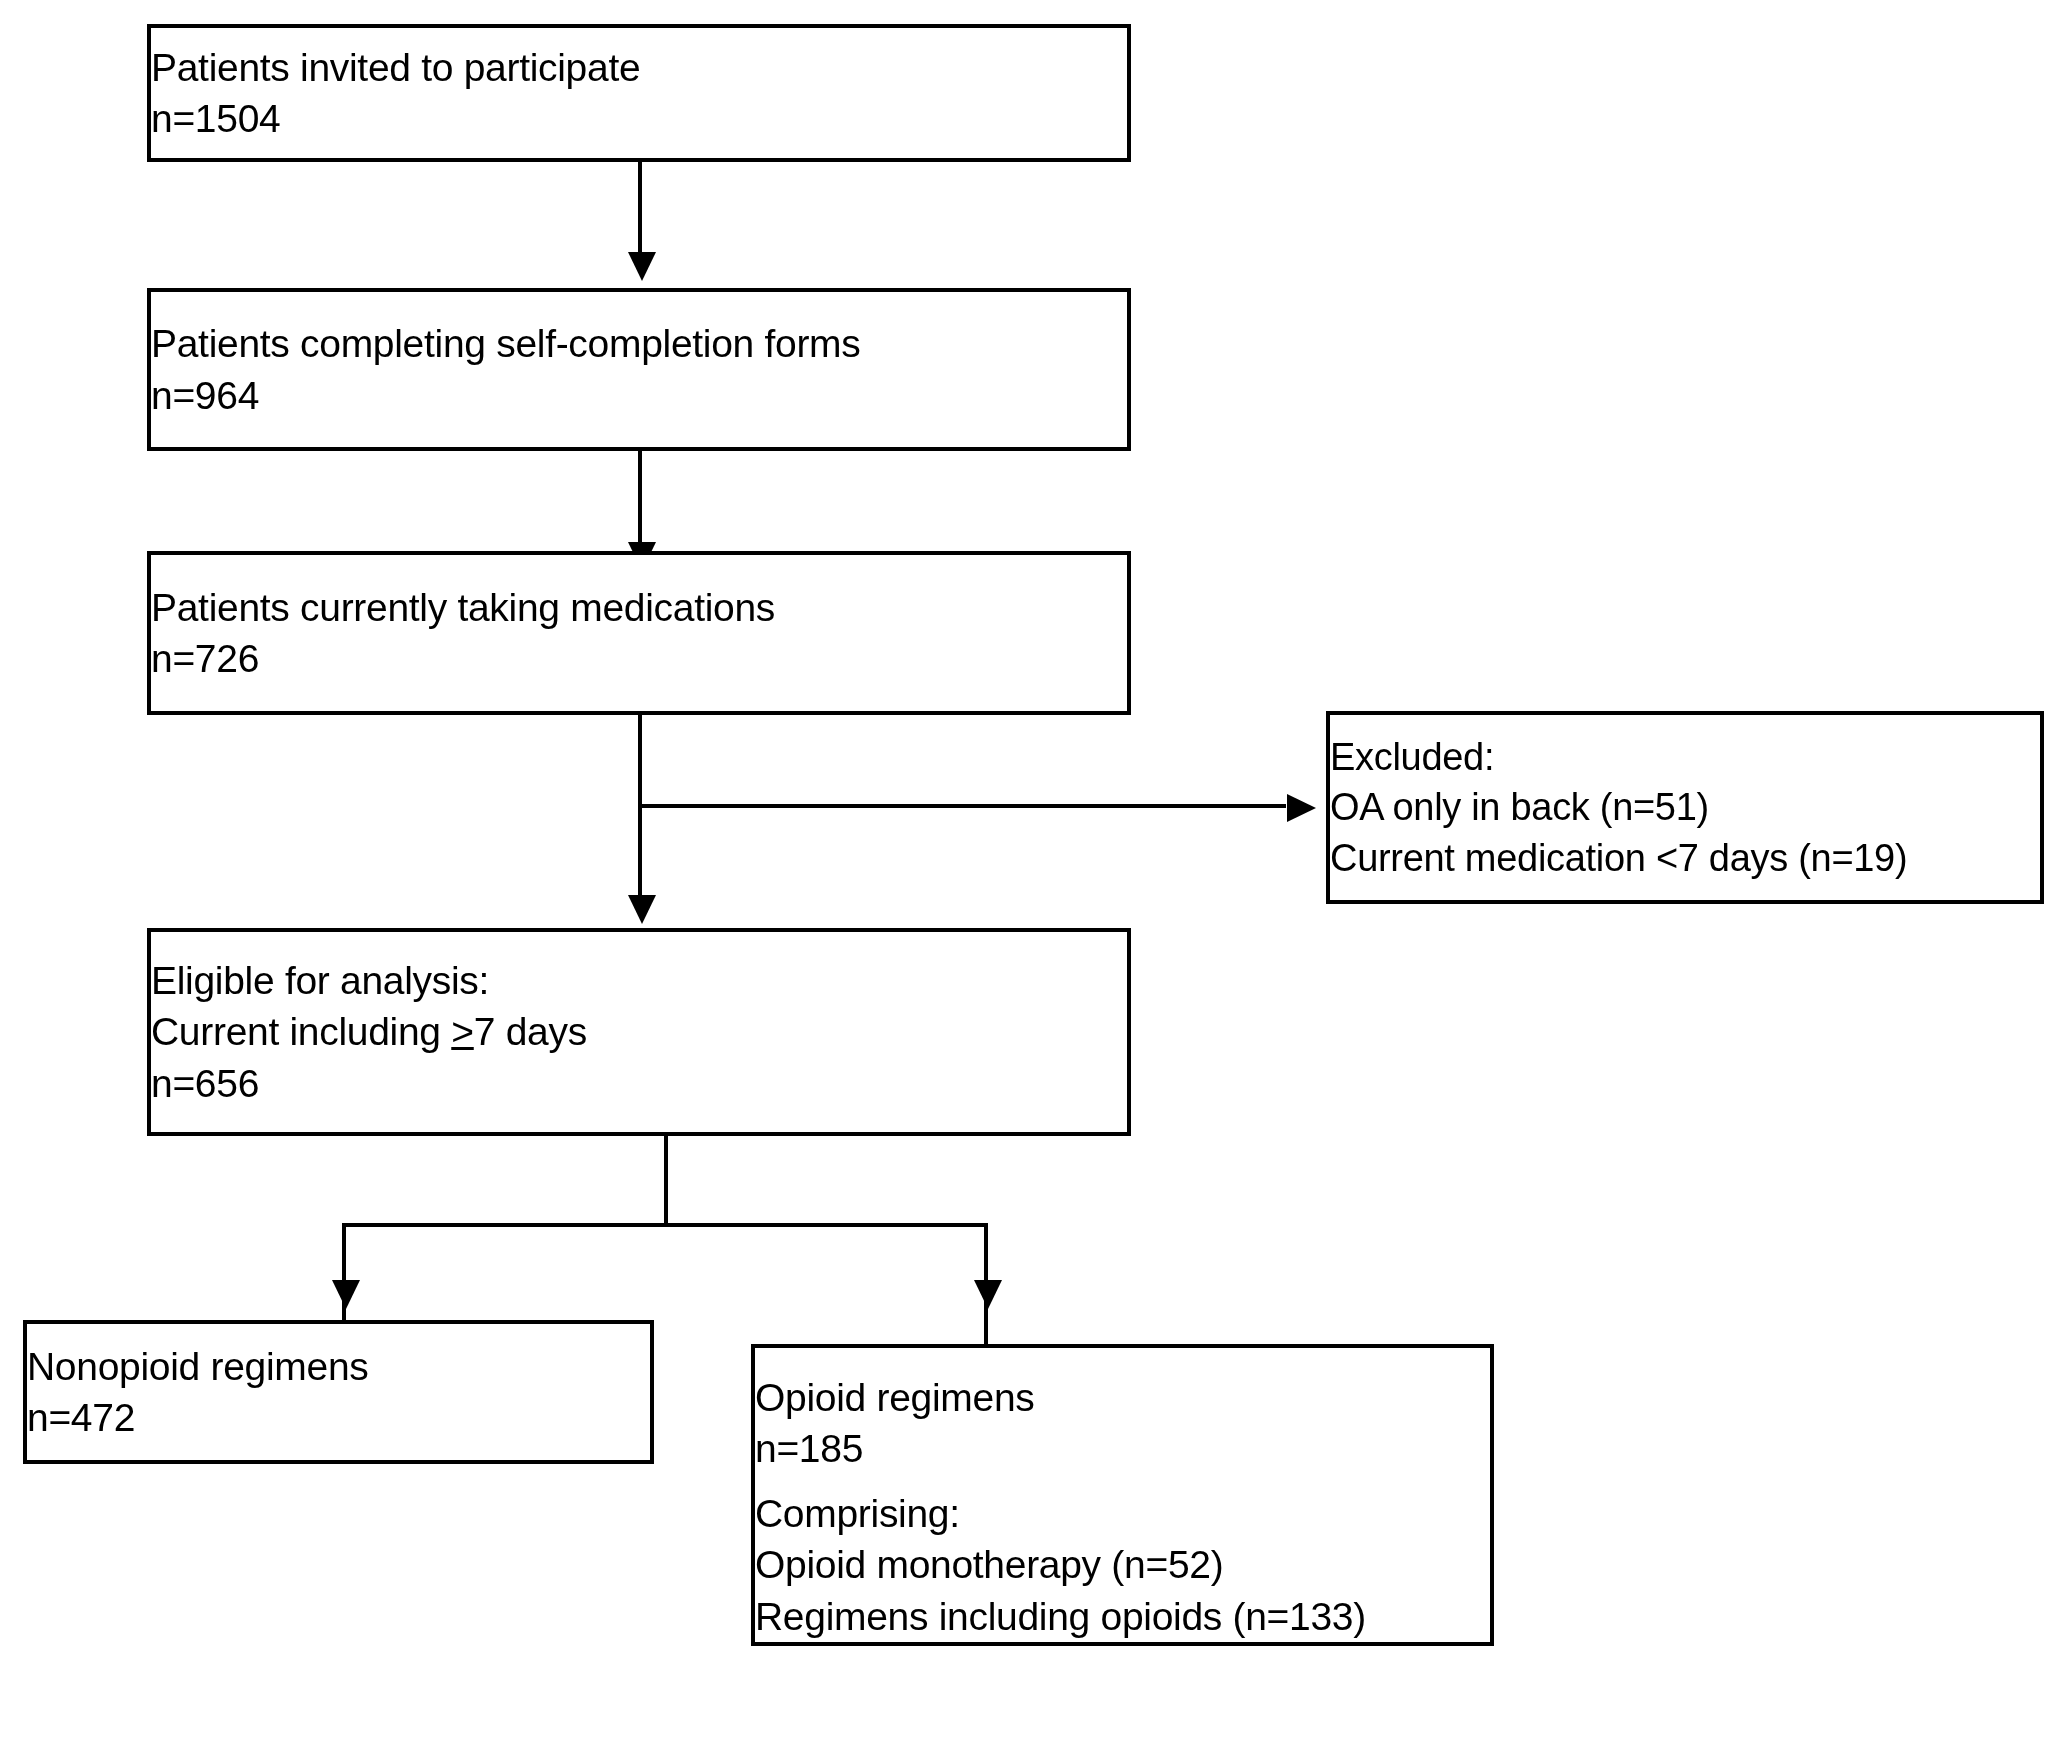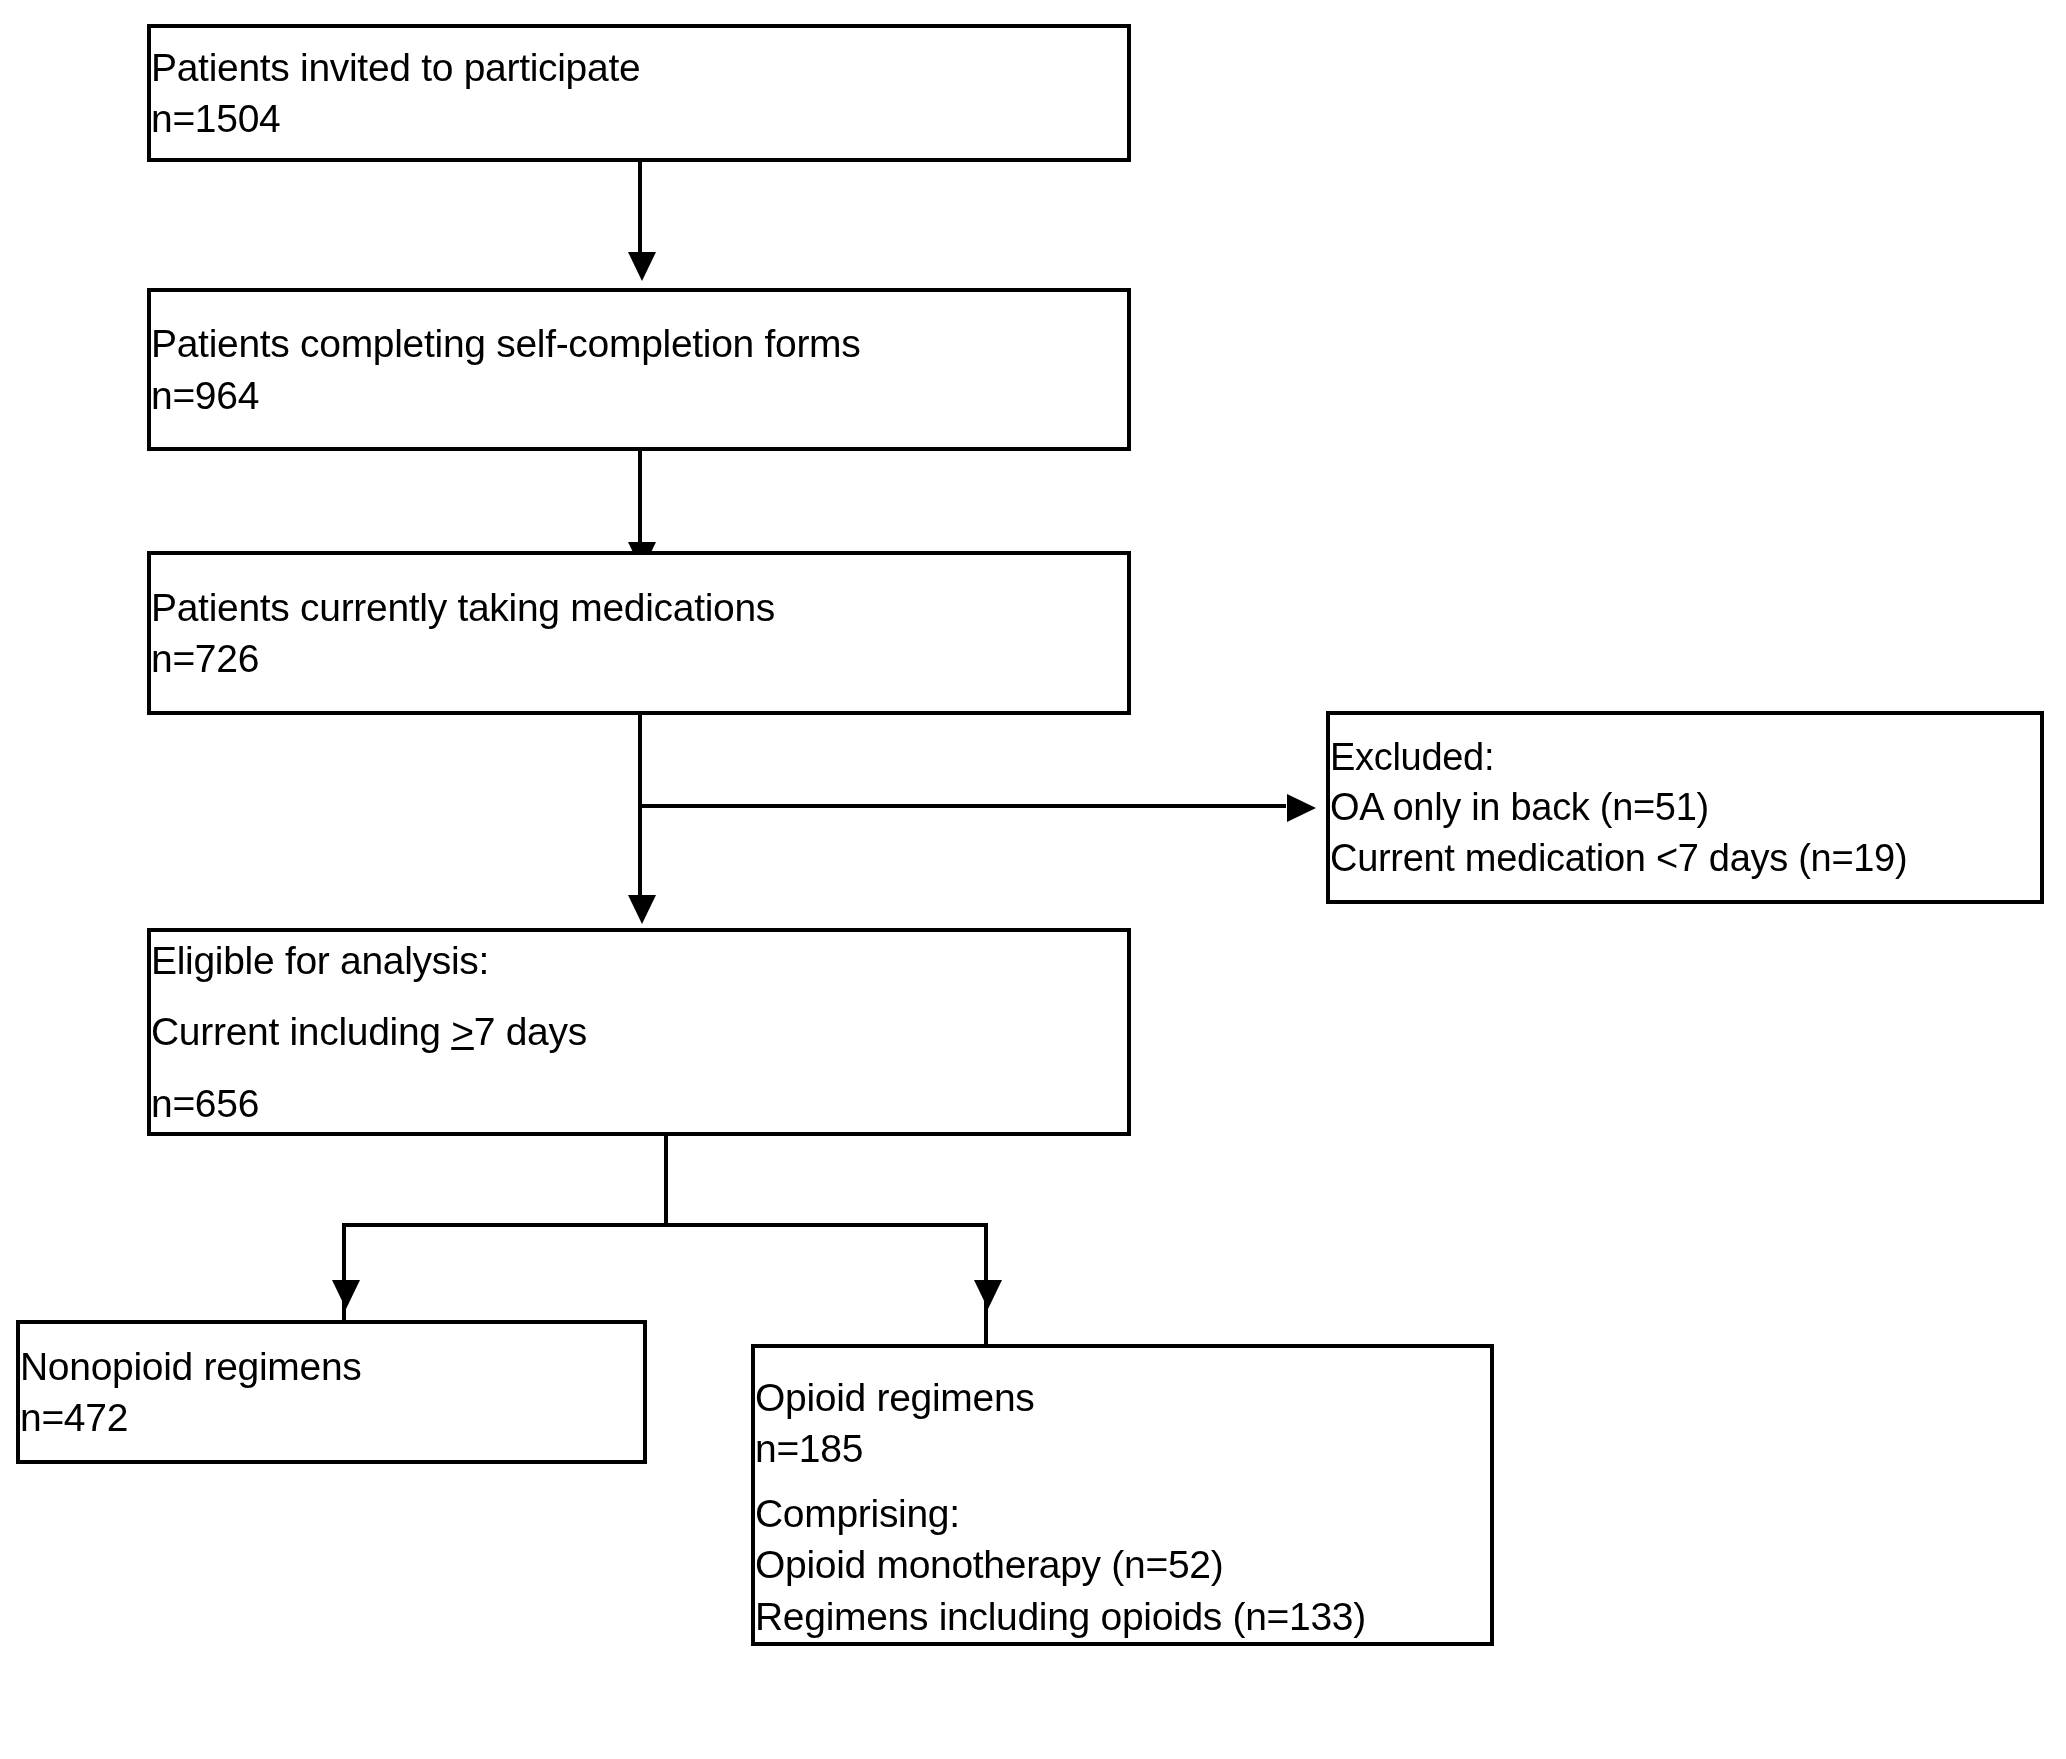--- a/index.html
+++ b/index.html
@@ -41,22 +41,22 @@
     height: 39px;
   }
   .u { text-decoration: underline; }
 
   
   #node-invited        { left:147px;  top:24px;   width:984px; height:138px; }
   #node-selfcompletion { left:147px;  top:288px;  width:984px; height:163px; }
   #node-takingmeds     { left:147px;  top:551px;  width:984px; height:164px; }
   #node-excluded       { left:1326px; top:711px; width:718px; height:193px;
                          font-size:38px; }
-  #node-eligible       { left:147px;  top:928px; width:984px; height:208px;gap:20px; }
-  #node-nonopioid      { left:16px;   top:1320px; width:631px;  height:144px; }
+  #node-eligible       { left:147px;  top:928px; width:984px; height:208px; }
+  #node-nonopioid      { left:23px;   top:1320px; width:631px;  height:144px; }
   #node-opioid         { left:751px; top:1320px; width:743px; height:302px;
                          justify-content:flex-start; padding-top:24px;margin-top:24px; }
 
   
   .vline {
     position: absolute;
     width: 3.8px;
     background: #000000;
   }
   .hline {

